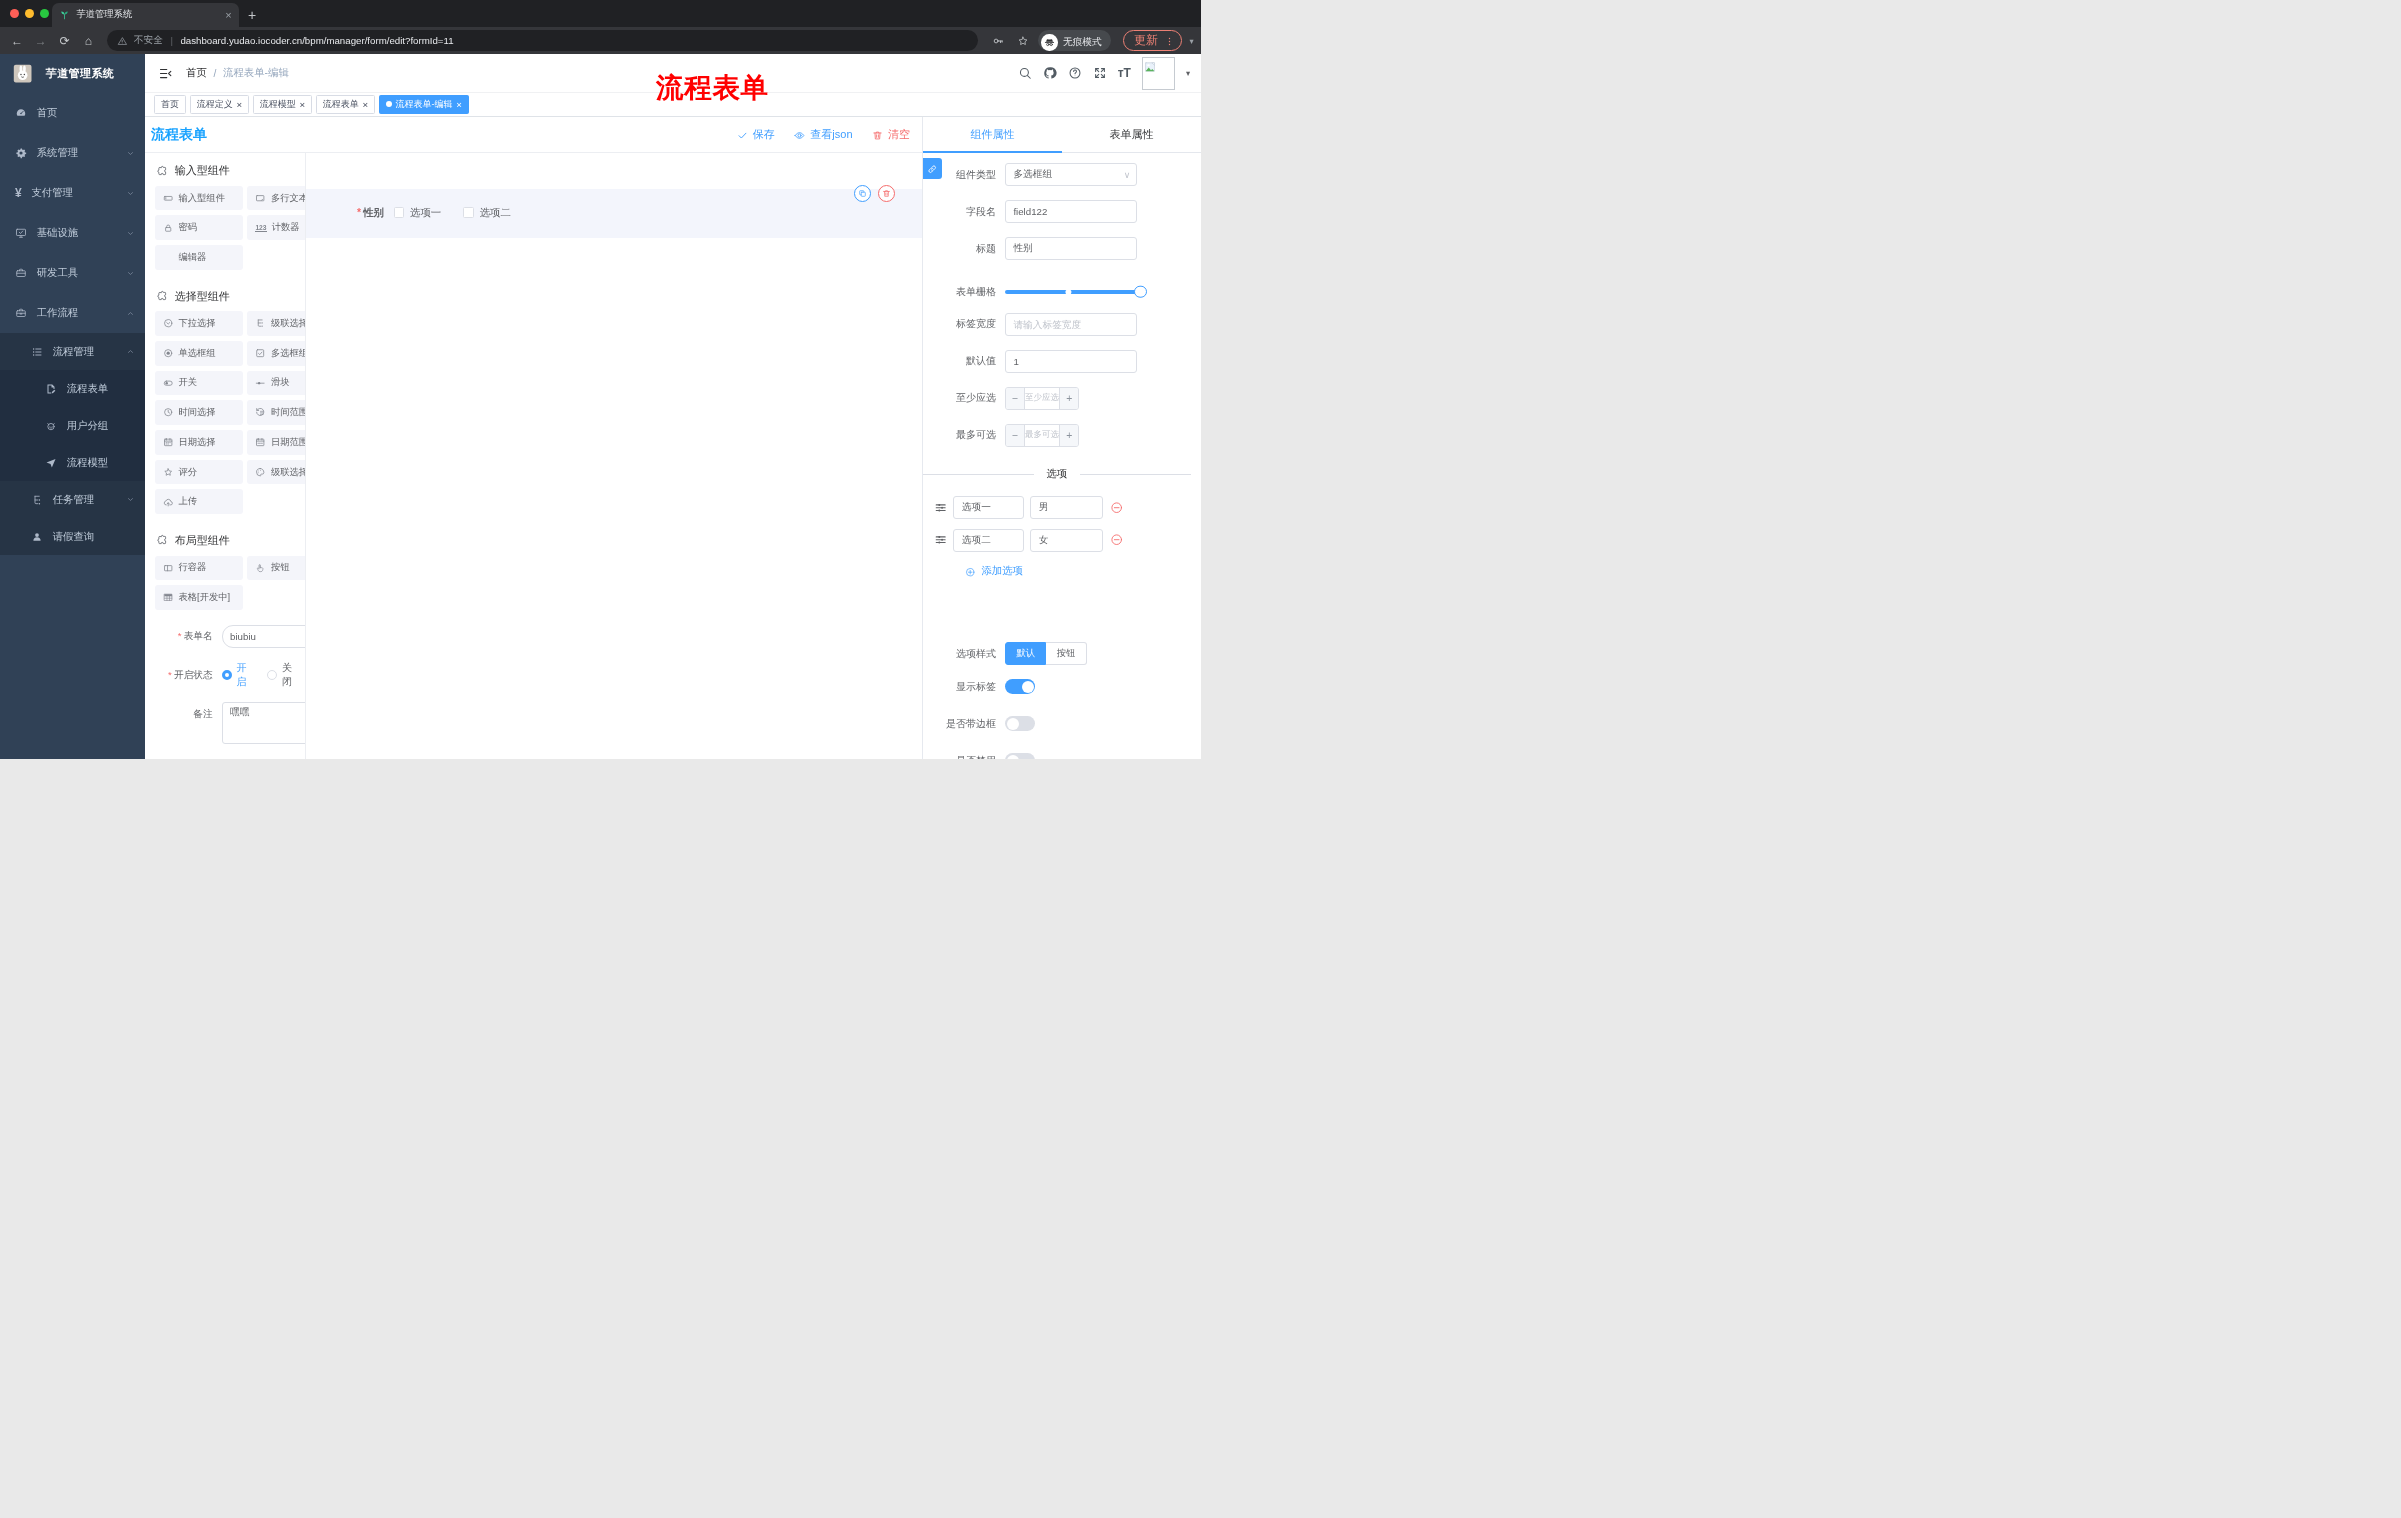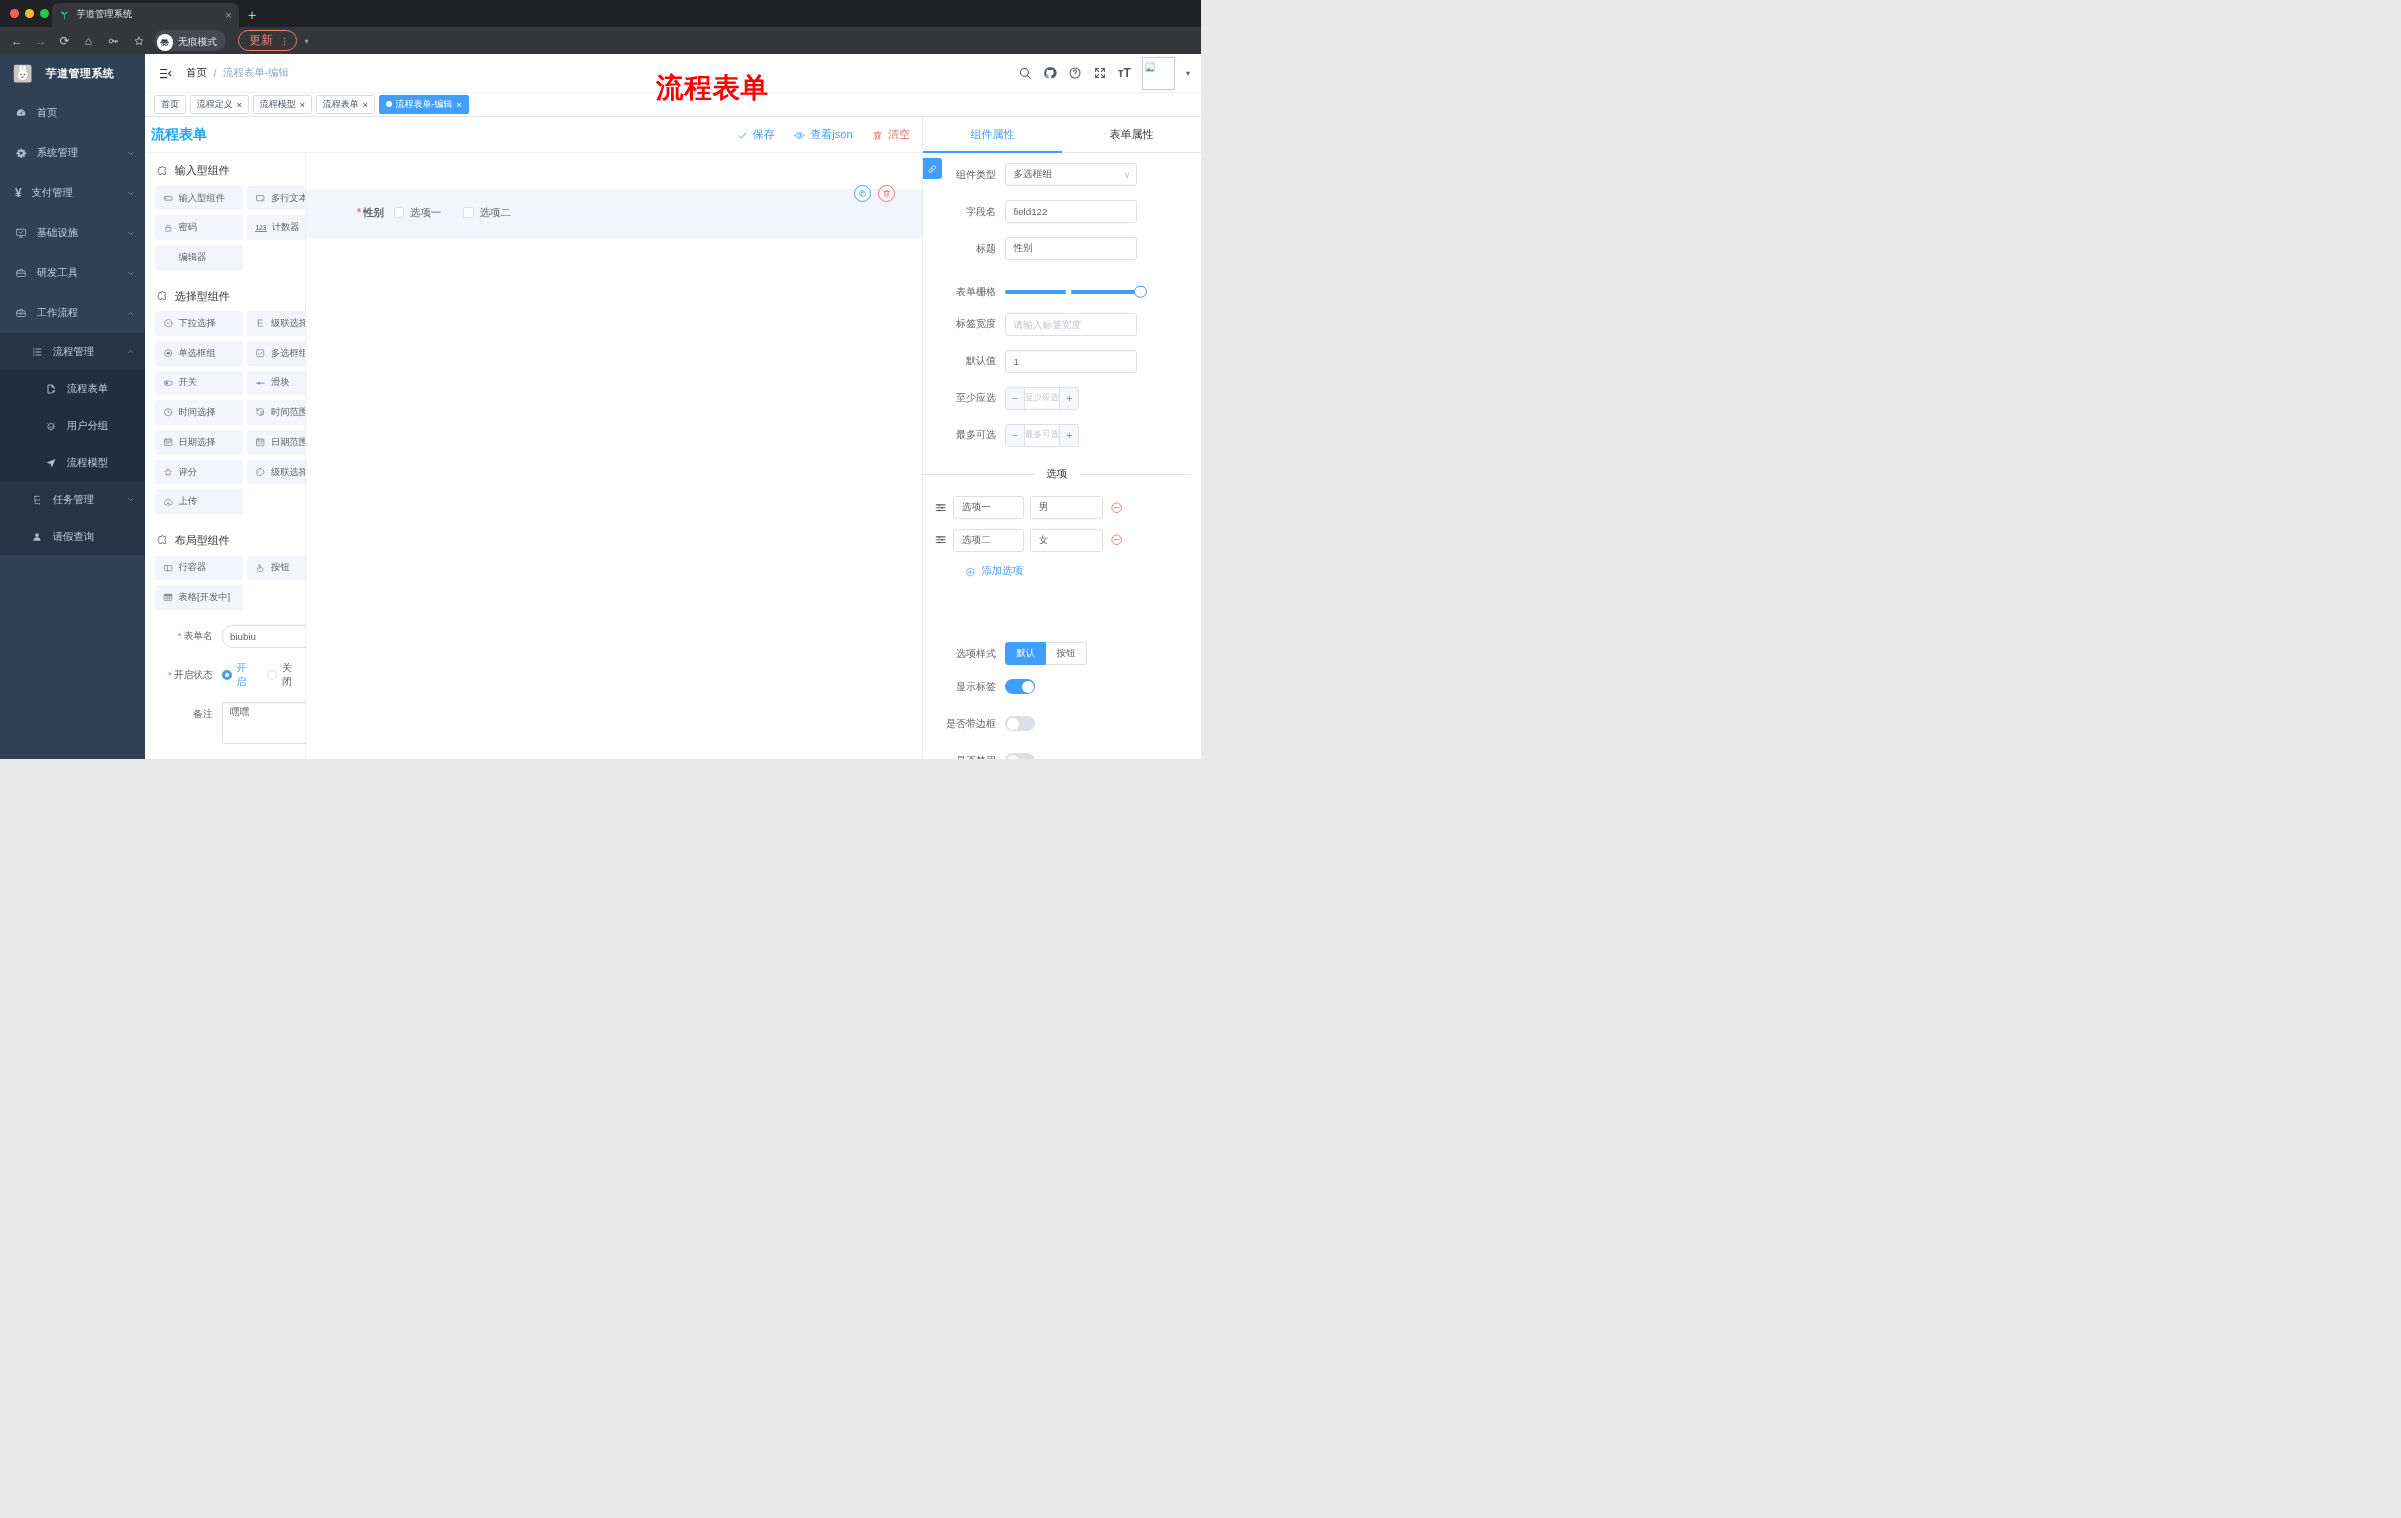--- a/index.html
+++ b/index.html
@@ -217,20 +217,30 @@
       <span class="tab-close">×</span>
     </div>
     <button class="newtab">+</button>
   </div>
 
   <div class="chrome-toolbar">
     <button class="nav-btn">←</button>
     <button class="nav-btn dim">→</button>
     <button class="nav-btn">⟳</button>
     <button class="nav-btn">⌂</button>
+    <div class="urlbar">
+      <span class="warn" id="warn-slot"><svg class="ic " viewBox="0 0 24 24" fill="none" stroke="currentColor" stroke-width="1.8" stroke-linecap="round" stroke-linejoin="round" style="font-size: inherit;">
+            <path d="M12 4.5L2.8 19.5h18.4z" stroke-width="1.6"></path>
+            <path d="M12 10v4"></path>
+            <circle cx="12" cy="16.8" r=".7" fill="currentColor" stroke="none"></circle>
+          </svg></span>
+      <span class="sec-label">不安全</span>
+      <span class="url-sep">|</span>
+      <span class="url-text">dashboard.yudao.iocoder.cn/bpm/manager/form/edit?formId=11</span>
+    </div>
     <span class="bar-ic" id="key-slot"><svg class="ic " viewBox="0 0 24 24" fill="none" stroke="currentColor" stroke-width="1.8" stroke-linecap="round" stroke-linejoin="round" style="font-size: inherit;">
           <circle cx="8.2" cy="12" r="3.8"></circle>
           <path d="M12 12h8.5M17 12v3.2M20.2 12v2.4"></path>
         </svg></span>
     <span class="bar-ic" id="star-slot"><svg class="ic " viewBox="0 0 24 24" fill="none" stroke="currentColor" stroke-width="1.8" stroke-linecap="round" stroke-linejoin="round" style="font-size: inherit;">
           <path d="M12 4.2l2.4 4.9 5.4.8-3.9 3.8.9 5.4L12 16.5l-4.8 2.6.9-5.4-3.9-3.8 5.4-.8z" stroke-width="1.6"></path>
         </svg></span>
     <div class="incog">
       <span class="circ" id="incog-slot">
           <svg class="ic " viewBox="0 0 24 24" fill="none" stroke="currentColor" stroke-width="1.8" stroke-linecap="round" stroke-linejoin="round" style="font-size: inherit;">

